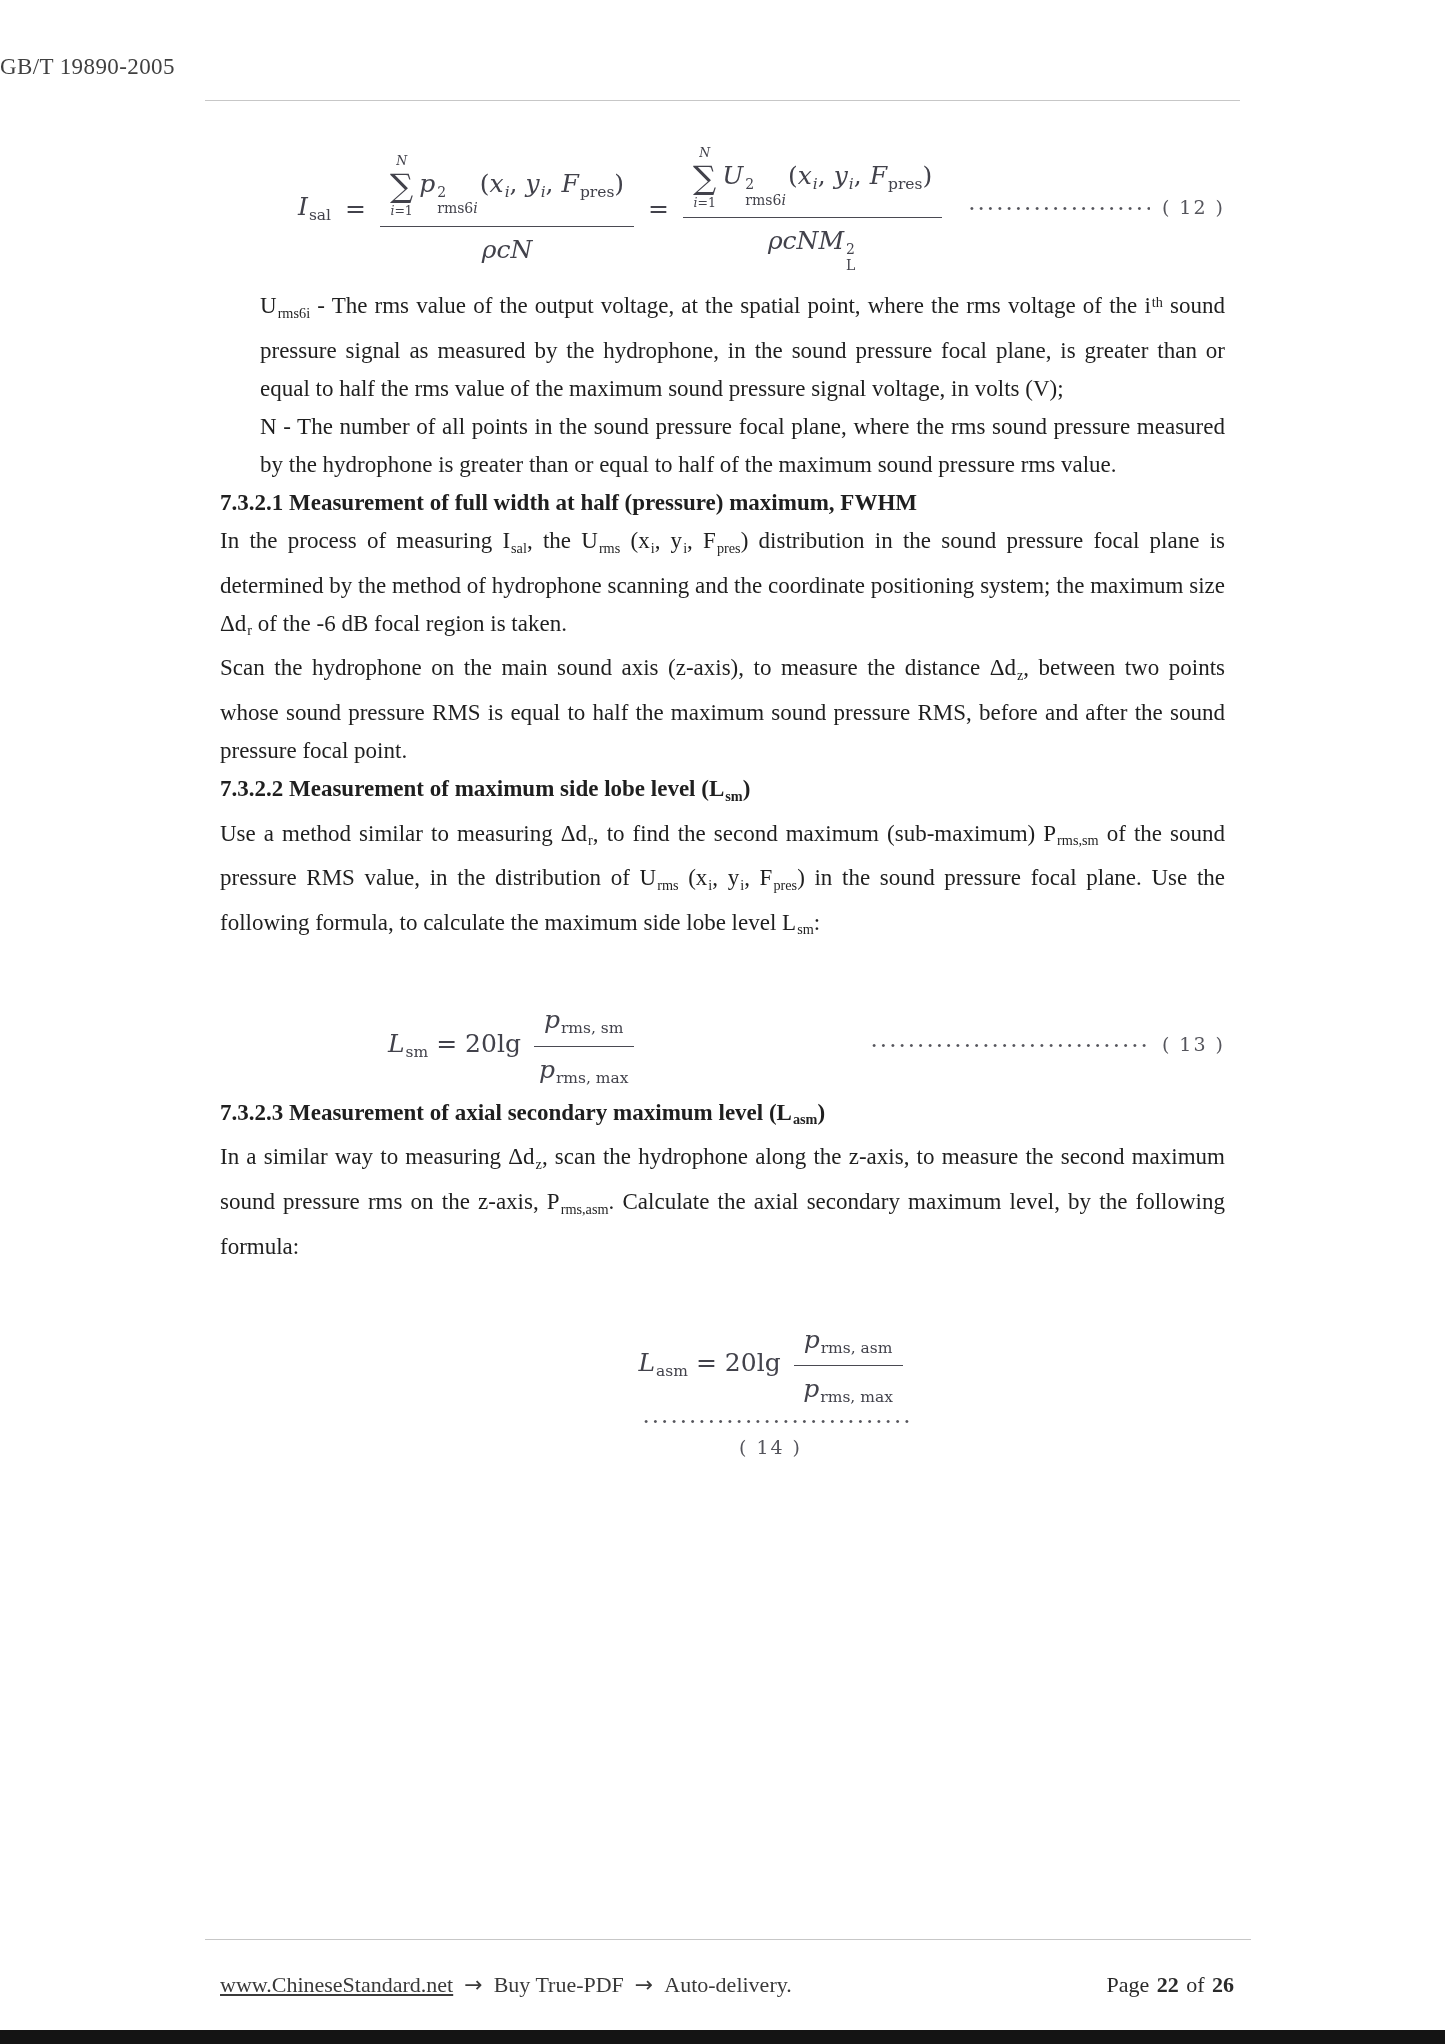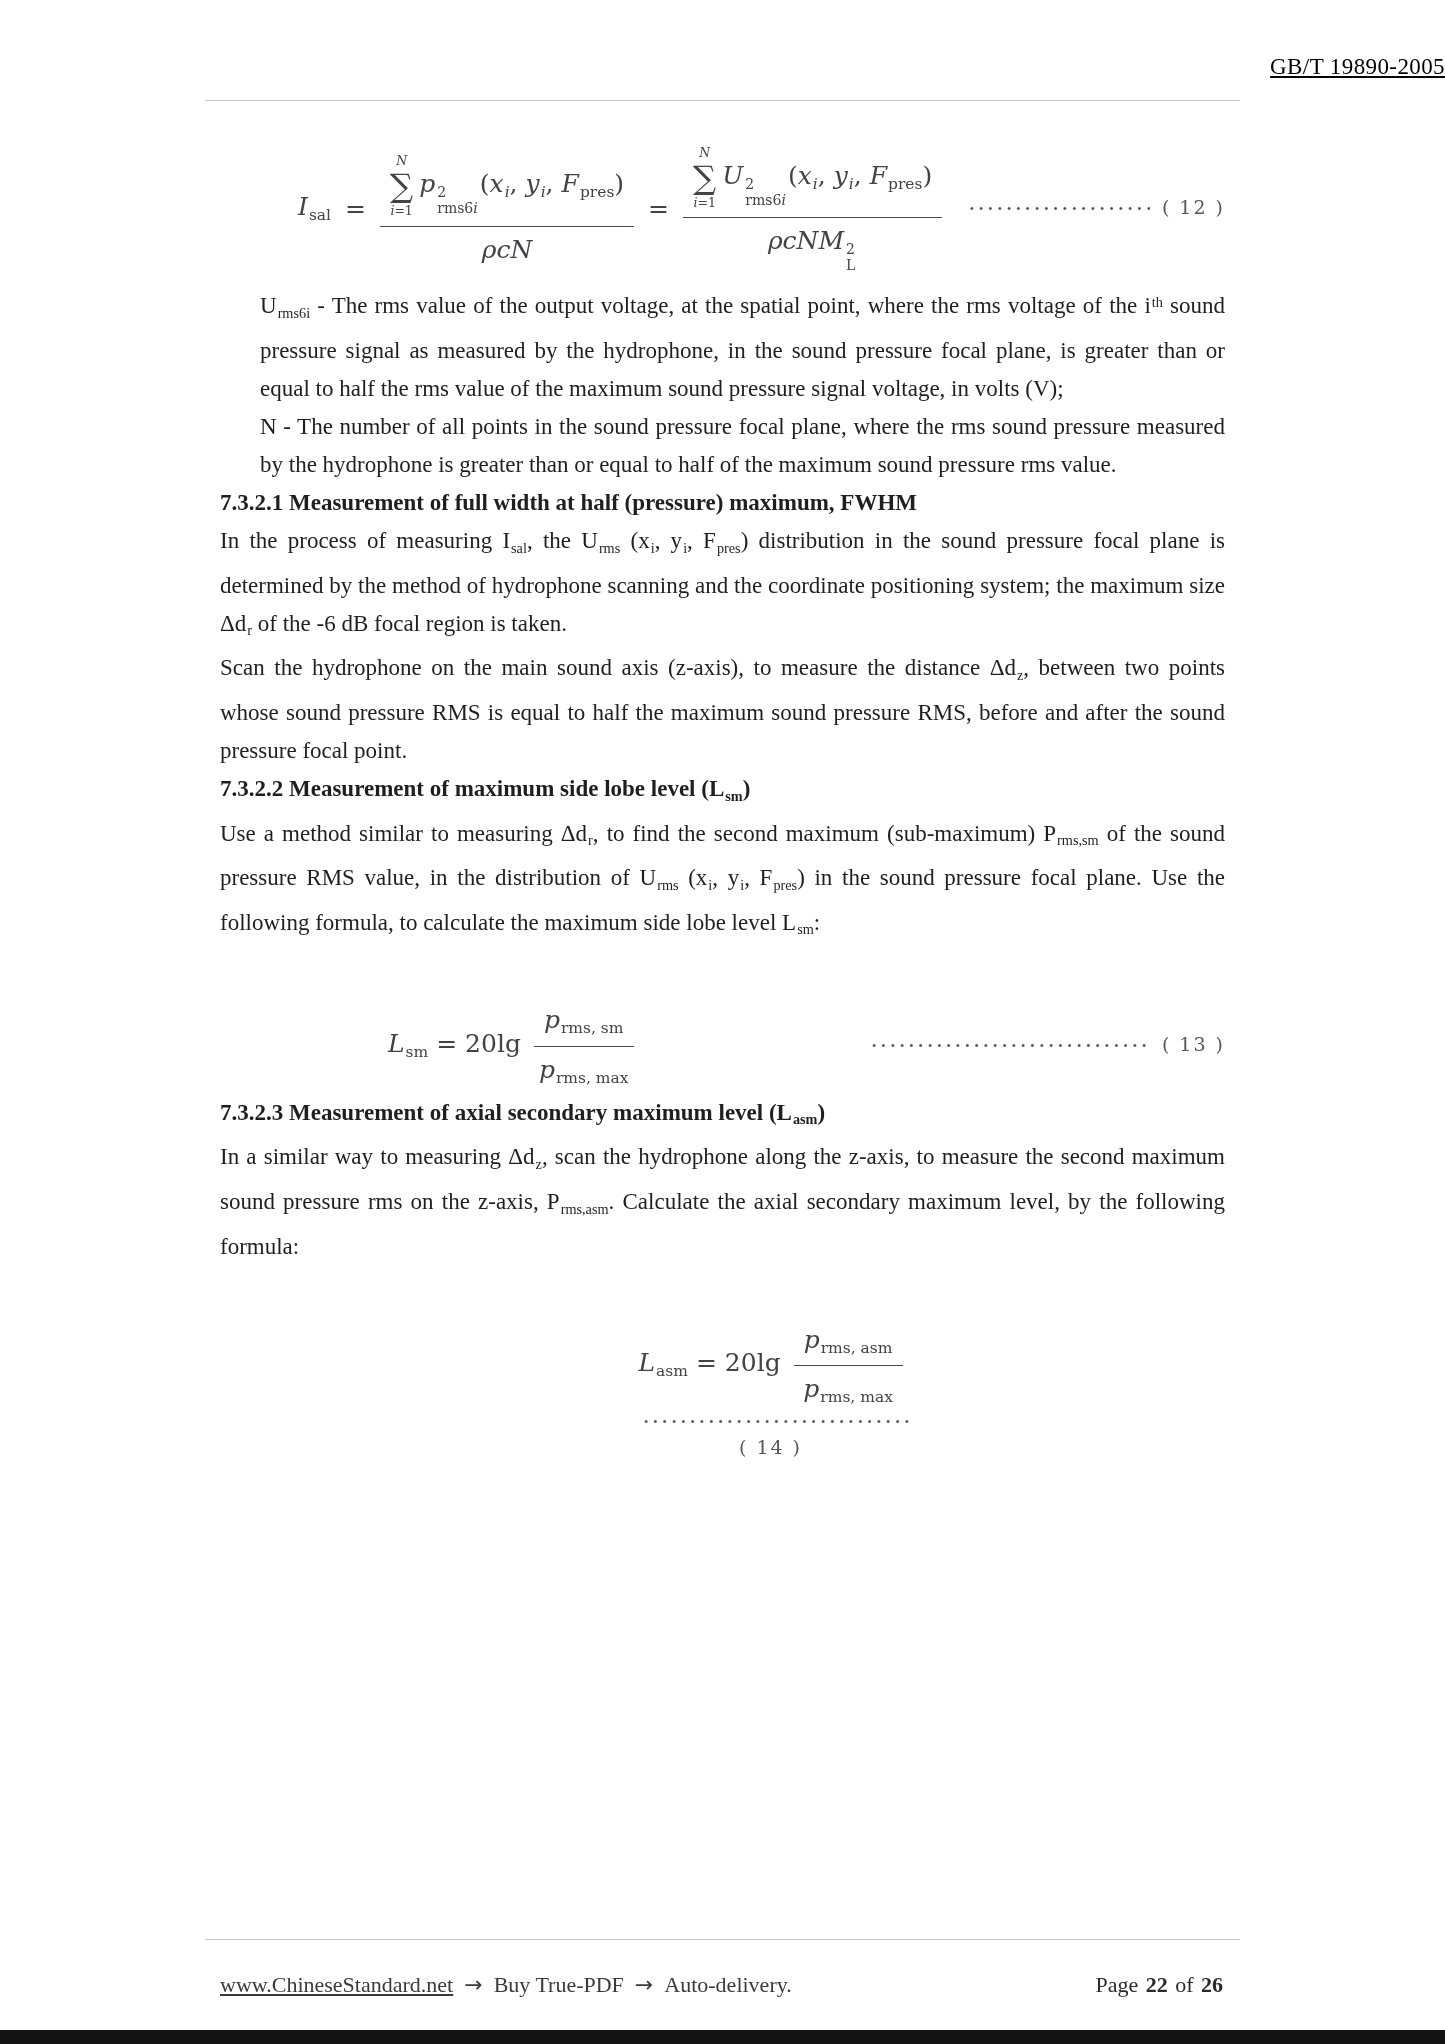--- a/index.html
+++ b/index.html
@@ -3,21 +3,21 @@
 <meta charset="utf-8">
 <style>
   html,body{margin:0;padding:0;}
   body{
     width:1445px;height:2044px;position:relative;overflow:hidden;
     background:#ffffff;color:#1f1f1f;
     font-family:"Liberation Serif",serif;
   }
   
   .doc-header{padding-top:54px;}
-  .header-title{text-align:right;font-size:23px;color:#000000;letter-spacing:.4px;text-decoration:underline;}
+  .header-title{text-align:left;font-size:23px;color:#404040;letter-spacing:.4px;}
   .header-rule{margin:20px 205px 0;border-bottom:1px solid #c7c7c7;height:0;}
 
   
   .doc-body{margin:0 205px;padding:0 15px;font-size:23px;line-height:38px;text-align:justify;}
   .doc-body p{margin:0;}
   .para{margin-top:24px;}
   .def{margin-top:26px;padding-left:40px;}
   .where{margin-top:32px;padding-left:40px;}
   .heading{font-weight:700;margin-top:36px;text-align:left;}
   .heading.sub{}
@@ -42,21 +42,21 @@
   .sum{display:inline-flex;flex-direction:column;align-items:center;margin-right:6px;vertical-align:middle;}
   .sum .sl{font-size:.5em;line-height:1.25;}
   .sum .sg{font-size:1.3em;line-height:1.05;}
   .ss{display:inline-flex;flex-direction:column;align-items:flex-start;vertical-align:-.34em;line-height:1.1;font-size:.56em;margin:0 2px;}
   .ss .t,.ss .b{font-size:1em;line-height:1.15;}
   .dots{flex:1 1 auto;overflow:hidden;white-space:nowrap;text-align:right;color:#55555c;
         letter-spacing:2px;margin:0 12px 0 26px;font-size:23px;}
   .eq-num{color:#55555c;white-space:nowrap;font-size:19px;letter-spacing:2px;}
 
   
-  .doc-footer{position:absolute;left:205px;right:205px;bottom:46px;font-size:22px;color:#3a3a3a;}
+  .doc-footer{position:absolute;left:205px;right:194px;bottom:46px;font-size:22px;color:#3a3a3a;}
   .footer-rule{border-top:1px solid #c7c7c7;margin-bottom:32px;}
   .footer-row{display:flex;justify-content:space-between;align-items:baseline;padding:0 15px;}
   .footer-left{display:flex;gap:11px;align-items:baseline;}
   .footer-link{color:#3a3a3a;text-decoration:underline;cursor:pointer;}
   .arrow{font-family:"DejaVu Sans",sans-serif;}
   .footer-right{color:#2a2a2a;}
   .footer-right b{font-weight:700;margin:0 2px;}
   .bottom-bar{position:absolute;left:0;right:0;bottom:0;height:14px;background:#141414;}
 </style>
 </head>

